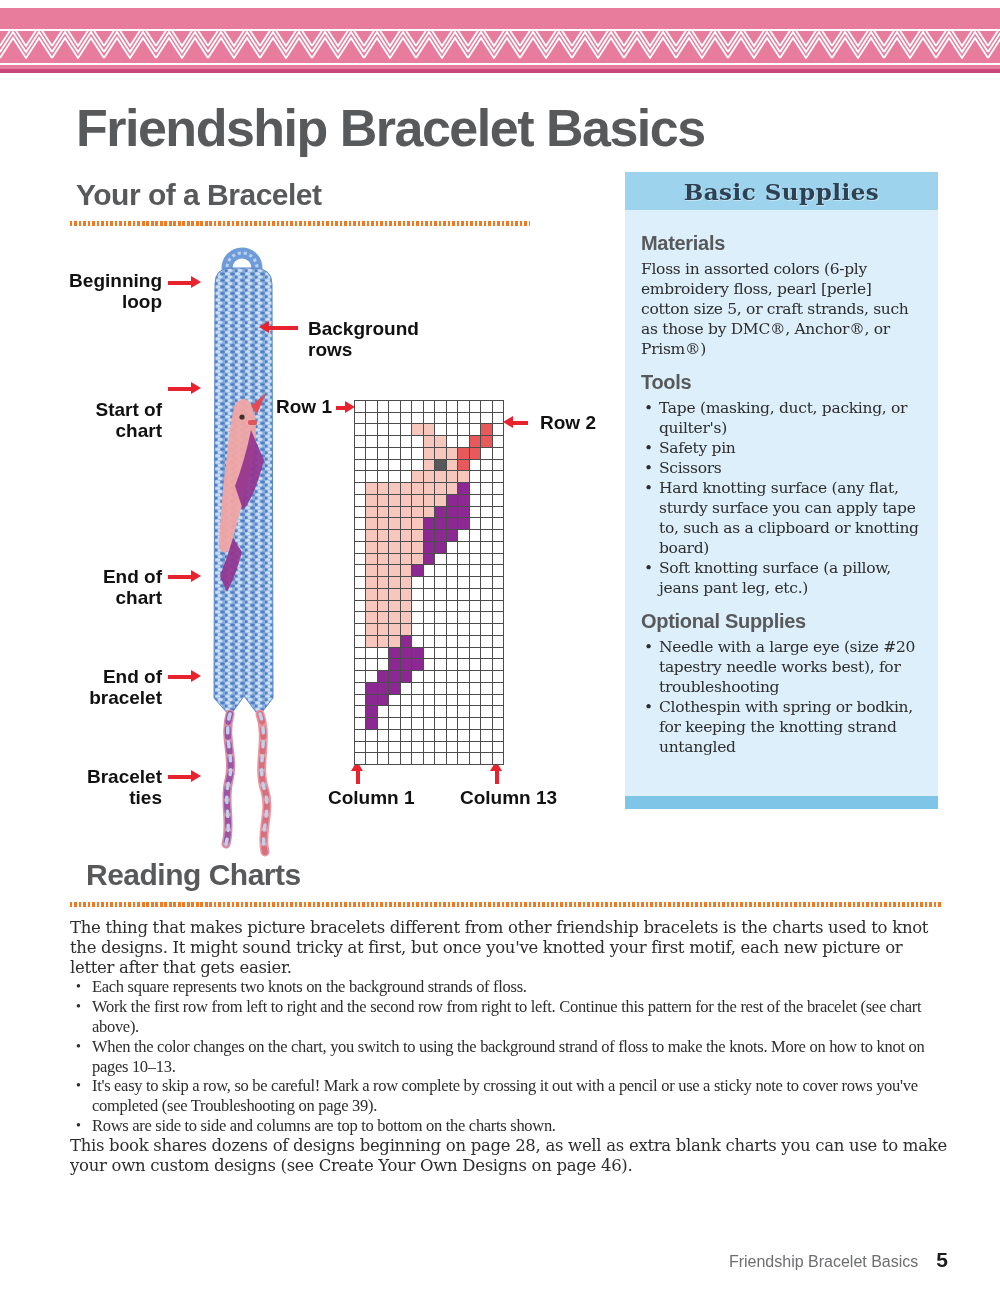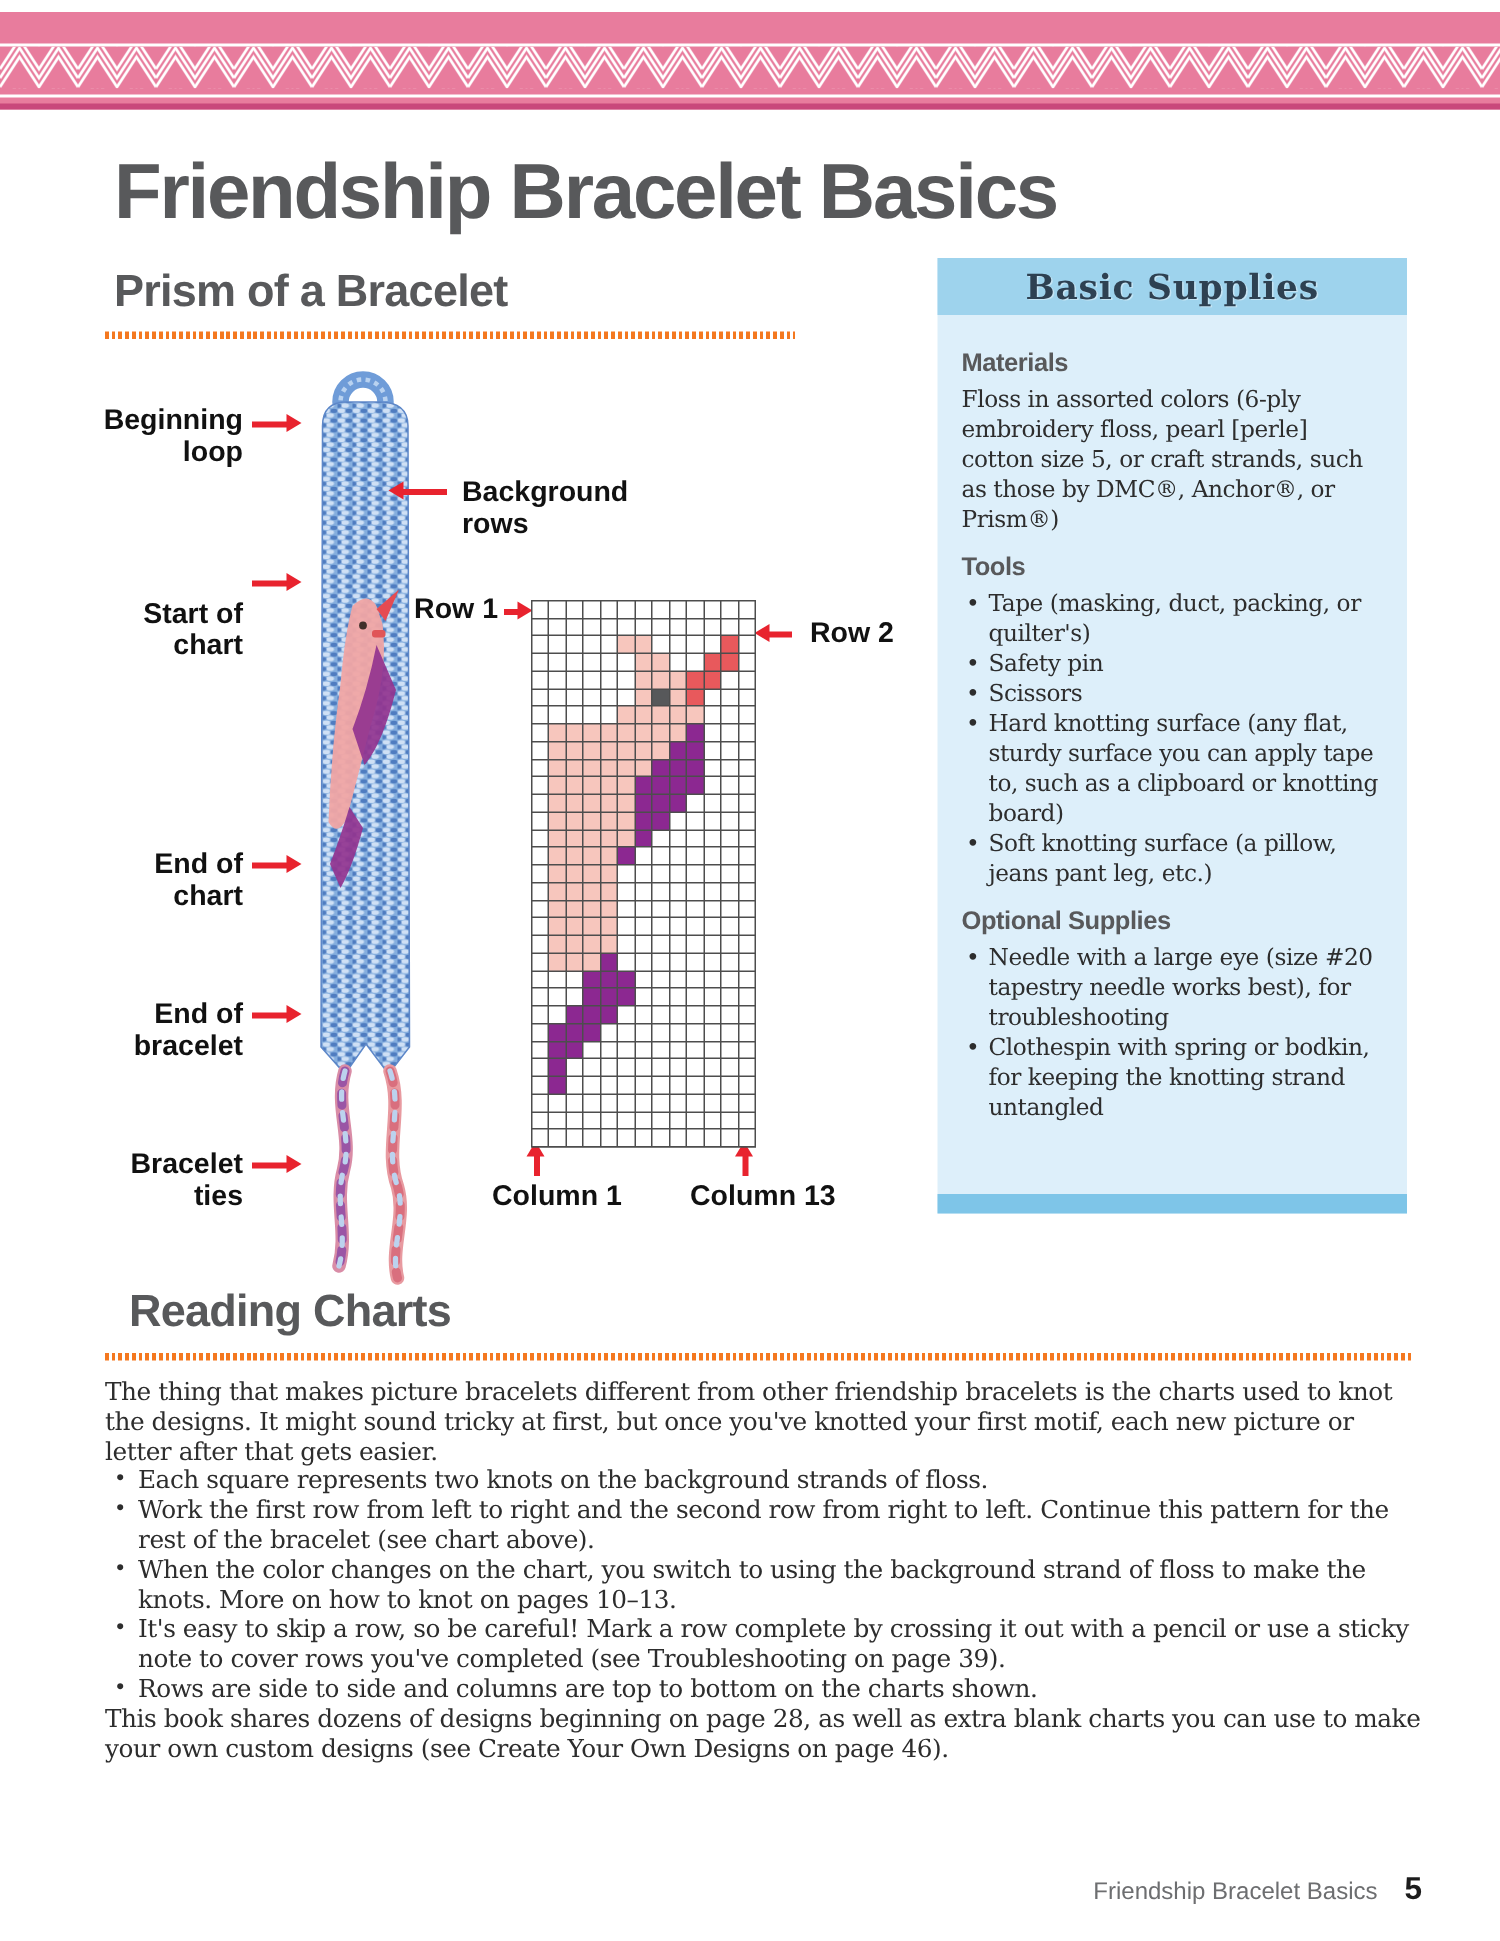--- a/index.html
+++ b/index.html
@@ -39,32 +39,32 @@
   .grid{position:absolute;left:354px;top:400px;width:150px;height:365px;box-sizing:border-box;
         display:grid;gap:1px;background:#4d4d4d;border:1.5px solid #4d4d4d;}
   .cell{background:#fff;}
 
   
   .supplies{position:absolute;left:625px;top:172px;width:313px;height:637px;background:#ddeffa;}
   .supplies .band{height:38px;background:#9ed3ed;display:flex;align-items:center;justify-content:center;}
   .supplies .band .t{font-family:"DejaVu Serif",serif;font-weight:bold;font-size:23px;color:#2e4152;
        letter-spacing:0.5px;text-shadow:1px 1px 0 rgba(255,255,255,.4);}
   .supplies .inner{padding:10px 16px 0 16px;}
-  .supplies h3{margin:12px 0 4px 0;font-size:17px;color:#58595b;letter-spacing:-0.3px;}
+  .supplies h3{margin:12px 0 4px 0;font-size:20px;color:#58595b;letter-spacing:-0.3px;}
   .ser{font-family:"DejaVu Serif",serif;font-size:15.5px;line-height:20px;color:#2d2d2d;
        letter-spacing:-0.3px;}
   ul.blist{list-style:none;margin:2px 0 0 0;padding:0;}
   ul.blist li{position:relative;padding-left:18px;margin:0;}
   ul.blist li::before{content:"\2022";position:absolute;left:3px;}
   .bstrip{position:absolute;left:0;bottom:0;width:100%;height:13px;background:#7ec5e8;}
 
   
   .rbody{position:absolute;left:70px;top:918px;width:878px;}
   .rbody .ser{font-size:16.5px;line-height:19.8px;}
-  ul.rlist{list-style:none;margin:0;padding:0;}
+  ul.rlist{list-style:none;margin:0;padding:0;font-family:Liberation Serif, serif;}
   ul.rlist li{position:relative;padding-left:22px;}
   ul.rlist li::before{content:"\2022";position:absolute;left:6px;font-size:14px;}
 
   
   .footer{position:absolute;right:52px;top:1248px;display:flex;align-items:baseline;gap:18px;}
   .footer .sec{font-size:16px;color:#6d6e70;}
   .footer .num{font-size:21px;font-weight:bold;color:#1c1c1c;}
 
   .callout{position:absolute;font-size:19px;font-weight:bold;color:#111;}
 </style>
@@ -83,21 +83,21 @@
             <path d="M0,15 L13,-5 L26,15 L39,-5 L52,15" stroke="#ffffff" fill="none" stroke-width="1.8"></path>
           </pattern>
         </defs>
         <rect x="0" y="0" width="100%" height="28" fill="url(#zz)"></rect>
       </svg>
     </div>
   </div>
 
   <div class="h1">Friendship Bracelet Basics</div>
 
-  <div class="h2" style="left:76px;top:178px;">Prism of a Bracelet</div>
+  <div class="h2" style="left:76px;top:178px;">Your of a Bracelet</div>
   <div class="dotline" style="left:70px;top:221px;width:460px;"></div>
 
   <svg style="position:absolute;left:185px;top:246px;" width="115" height="612" viewBox="0 0 115 612">
     <defs>
       <pattern id="knit" width="10" height="6.5" patternUnits="userSpaceOnUse">
         <rect width="10" height="6.5" fill="#85aede"></rect>
         <ellipse cx="2.6" cy="1.8" rx="2.6" ry="1.5" fill="#cfe0f5"></ellipse>
         <ellipse cx="7.6" cy="1.9" rx="2.4" ry="1.4" fill="#4f7cc0"></ellipse>
         <ellipse cx="5.1" cy="4.9" rx="2.6" ry="1.5" fill="#cfe0f5"></ellipse>
         <ellipse cx="0.4" cy="5.0" rx="2.2" ry="1.4" fill="#4f7cc0"></ellipse>

